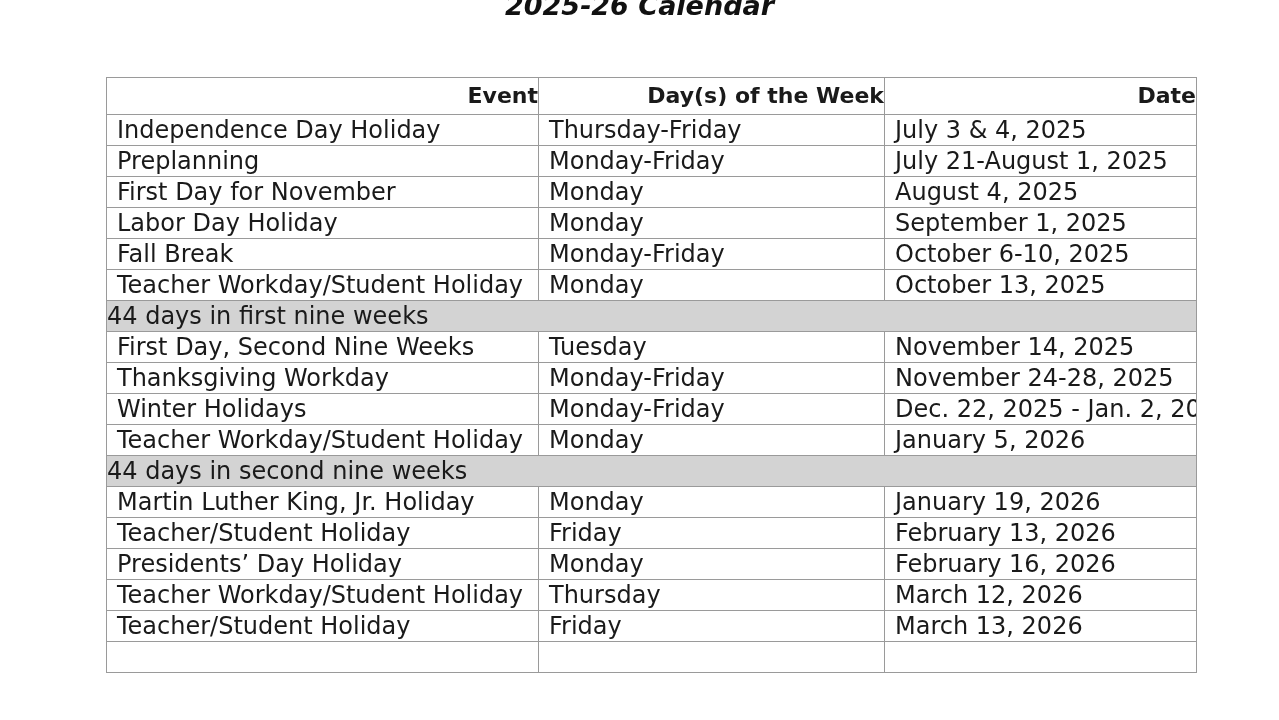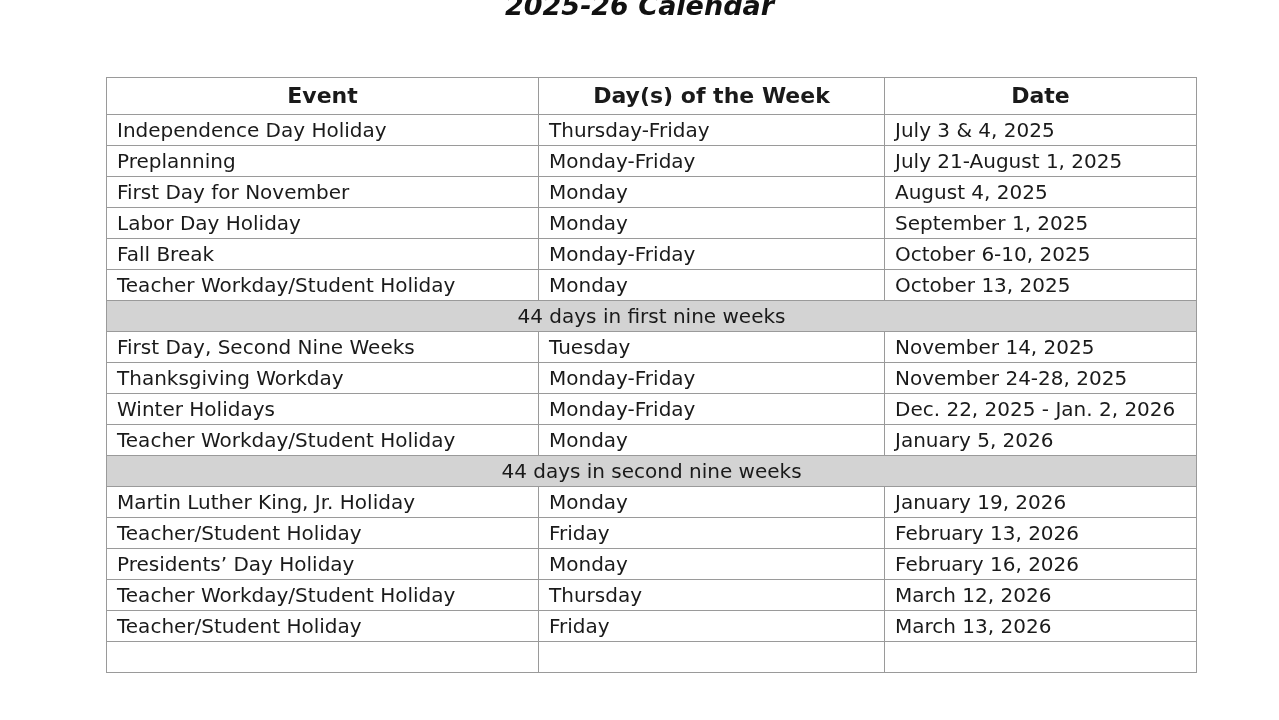--- a/index.html
+++ b/index.html
@@ -35,38 +35,37 @@
       width: 1090px;
       border-collapse: collapse;
       table-layout: fixed;
     }
     table.cal col.c1 { width: 432px; }
     table.cal col.c2 { width: 346px; }
     table.cal col.c3 { width: 312px; }
     table.cal th, table.cal td {
       border: 1.5px solid #9a9a9a;
       padding: 0 0 0 10px;
-      font-size: 20px;
+      font-size: 24px;
       height: 30px;
       line-height: 30px;
       white-space: nowrap;
       overflow: hidden;
       color: #1a1a1a;
     }
     table.cal th {
       height: 36px;
       line-height: 36px;
-      text-align: center;
+      text-align: right;
       font-weight: bold;
       font-size: 22px;
       padding: 0;
     }
     table.cal tr.summary td {
       background: #d3d3d3;
-      text-align: center;
       padding: 0;
     }
   </style>
 </head>
 <body>
 
 <div class="title">2025-26 Calendar</div>
 
 <table class="cal">
   <colgroup>

